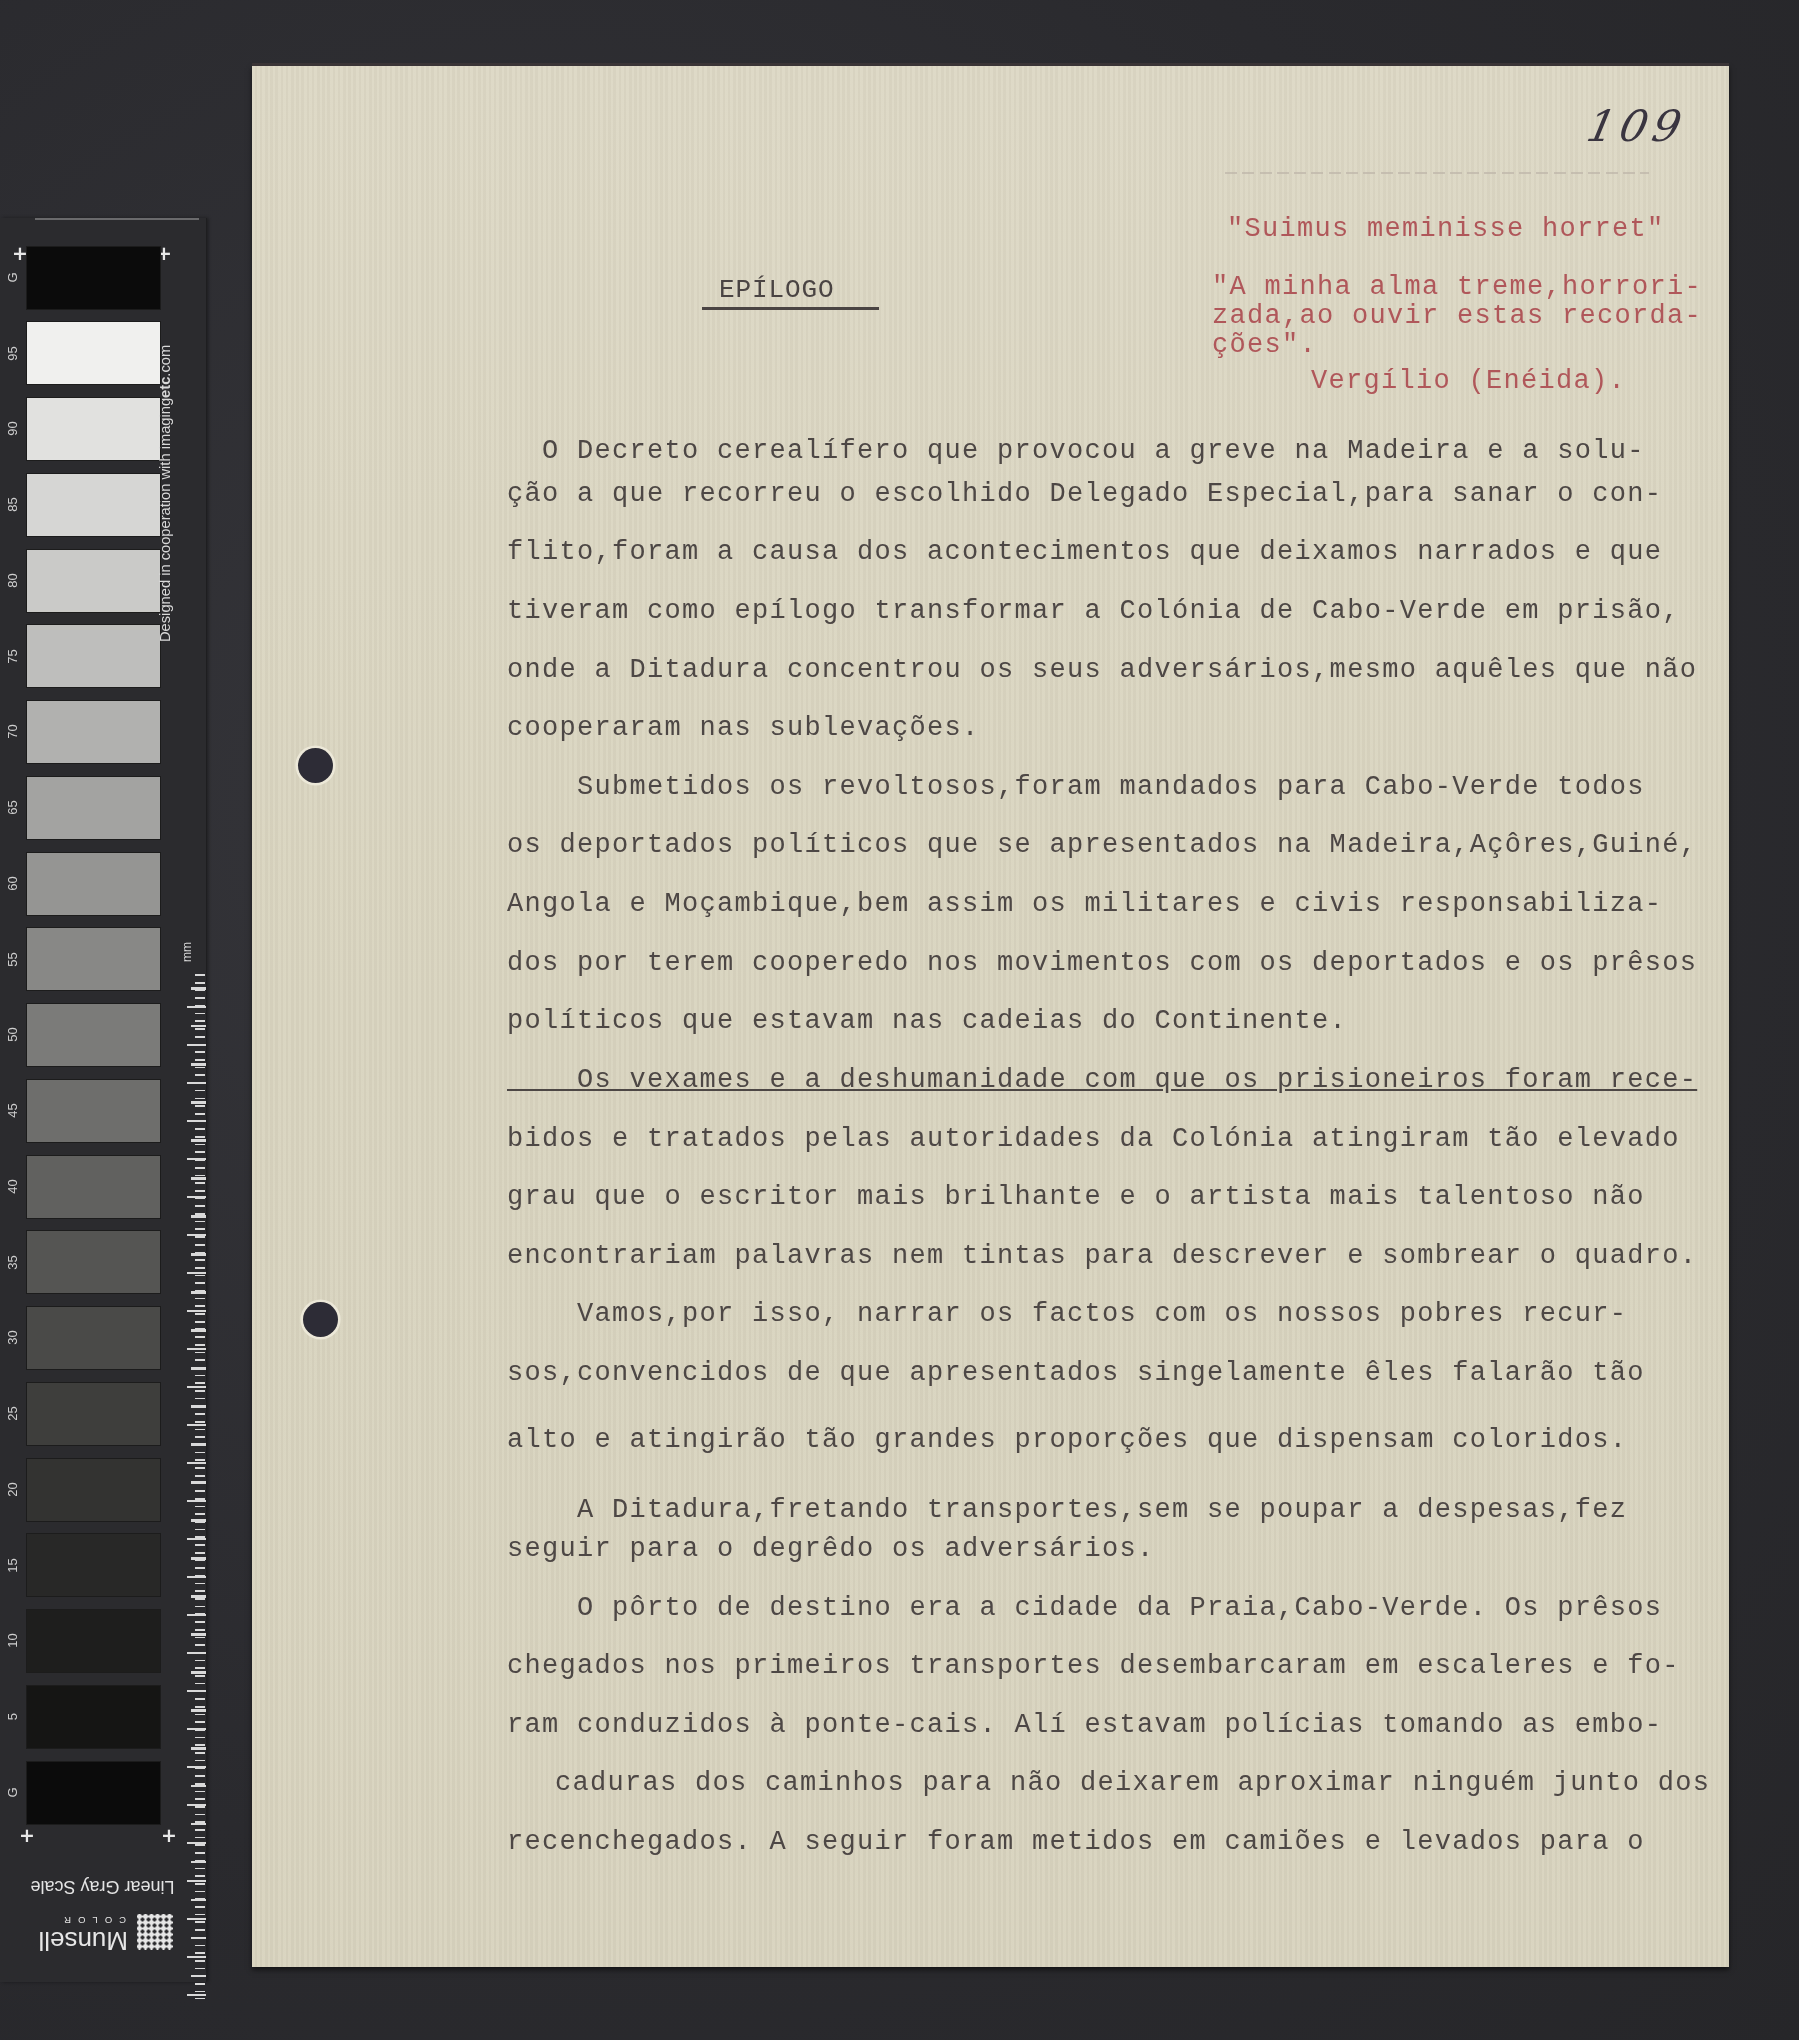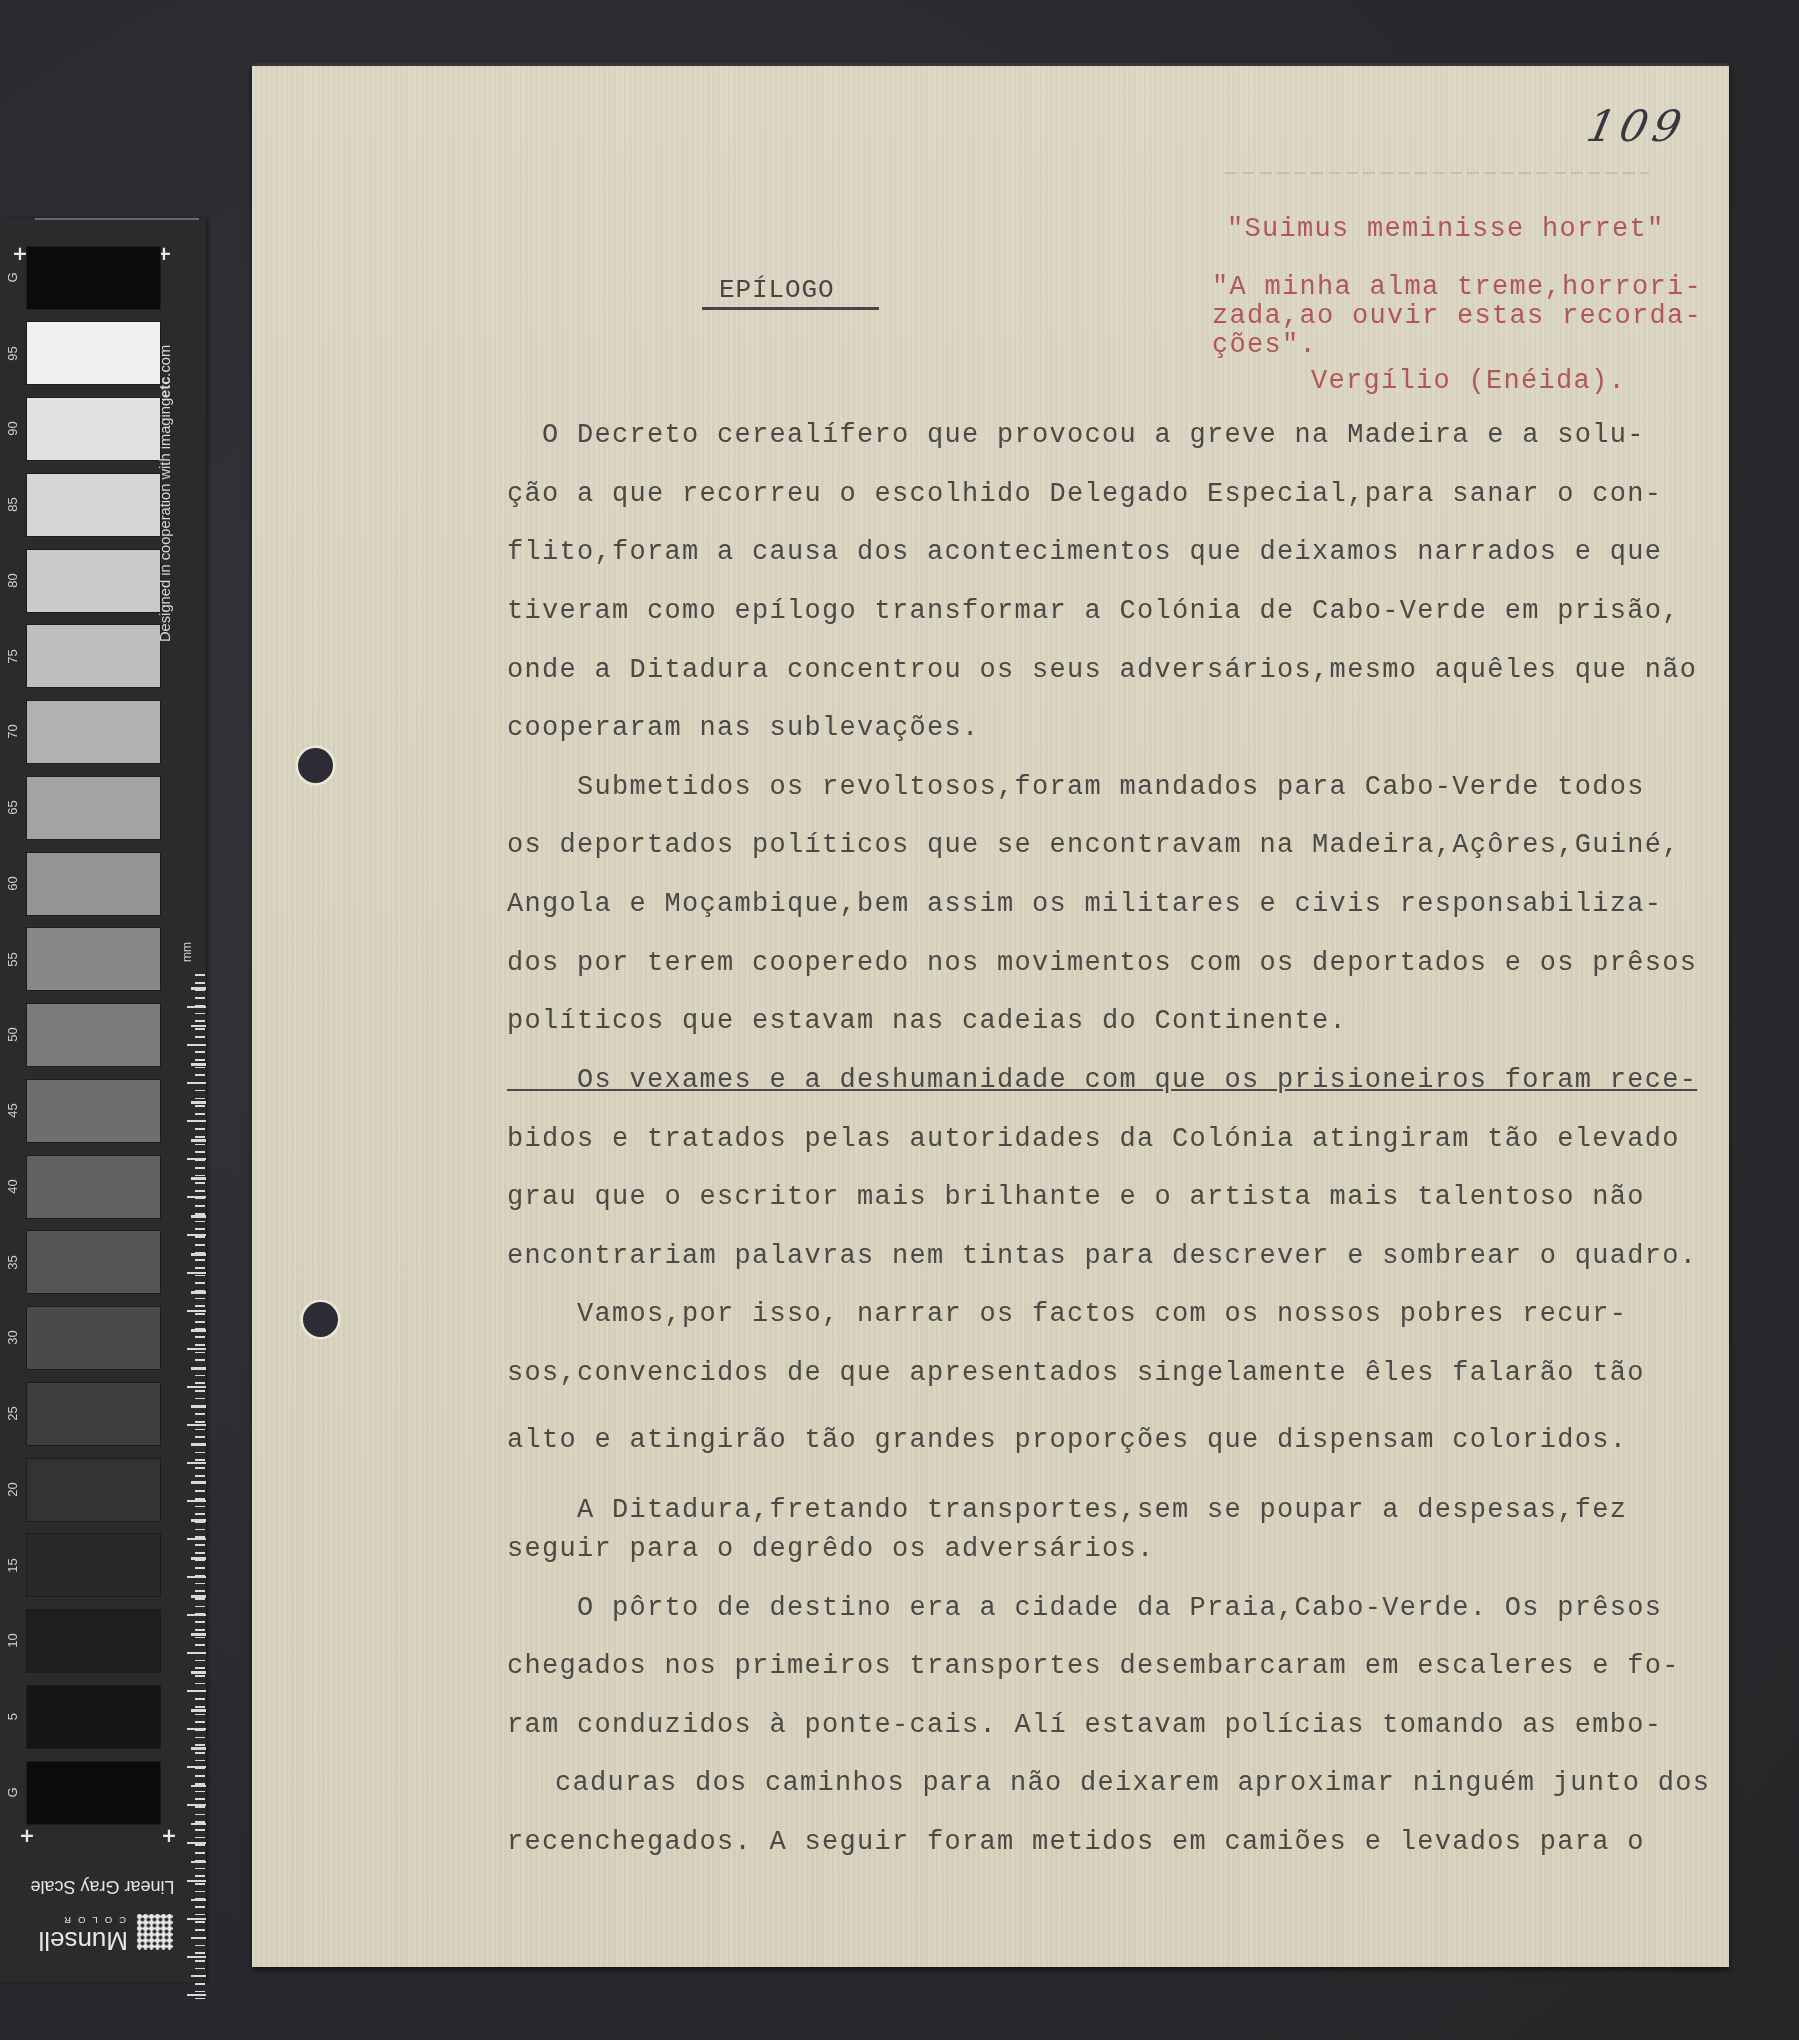--- a/index.html
+++ b/index.html
@@ -200,28 +200,28 @@
   <div class="faded-line"></div>
 
   <div class="typed red epigraph-1">"Suimus meminisse horret"</div>
   <div class="typed red epigraph-2"><div>"A minha alma treme,horrori-</div><div>zada,ao ouvir estas recorda-</div><div>ções".</div></div>
   <div class="typed red attribution">Vergílio (Enéida).</div>
 
   <div class="typed title">EPÍLOGO</div>
   <div class="title-underline"></div>
 
   <div id="body" style="position:absolute;left:255px;top:355px;">
-      <div class="typed body-line" style="top: 0px;">  O Decreto cerealífero que provocou a greve na Madeira e a solu-</div>
+      <div class="typed body-line" style="top: 16px;">  O Decreto cerealífero que provocou a greve na Madeira e a solu-</div>
       <div class="typed body-line" style="top: 59px;">ção a que recorreu o escolhido Delegado Especial,para sanar o con-</div>
       <div class="typed body-line" style="top: 117px;">flito,foram a causa dos acontecimentos que deixamos narrados e que</div>
       <div class="typed body-line" style="top: 176px;">tiveram como epílogo transformar a Colónia de Cabo-Verde em prisão,</div>
       <div class="typed body-line" style="top: 235px;">onde a Ditadura concentrou os seus adversários,mesmo aquêles que não</div>
       <div class="typed body-line" style="top: 293px;">cooperaram nas sublevações.</div>
       <div class="typed body-line" style="top: 352px;">    Submetidos os revoltosos,foram mandados para Cabo-Verde todos</div>
-      <div class="typed body-line" style="top: 410px;">os deportados políticos que se encontravam na Madeira,Açôres,Guiné,</div>
+      <div class="typed body-line" style="top: 410px;">os deportados políticos que se apresentados na Madeira,Açôres,Guiné,</div>
       <div class="typed body-line" style="top: 469px;">Angola e Moçambique,bem assim os militares e civis responsabiliza-</div>
       <div class="typed body-line" style="top: 528px;">dos por terem cooperedo nos movimentos com os deportados e os prêsos</div>
       <div class="typed body-line" style="top: 586px;">políticos que estavam nas cadeias do Continente.</div>
       <div class="typed body-line" style="top: 645px; text-decoration: underline;">    Os vexames e a deshumanidade com que os prisioneiros foram rece-</div>
       <div class="typed body-line" style="top: 704px;">bidos e tratados pelas autoridades da Colónia atingiram tão elevado</div>
       <div class="typed body-line" style="top: 762px;">grau que o escritor mais brilhante e o artista mais talentoso não</div>
       <div class="typed body-line" style="top: 821px;">encontrariam palavras nem tintas para descrever e sombrear o quadro.</div>
       <div class="typed body-line" style="top: 879px;">    Vamos,por isso, narrar os factos com os nossos pobres recur-</div>
       <div class="typed body-line" style="top: 938px;">sos,convencidos de que apresentados singelamente êles falarão tão</div>
       <div class="typed body-line" style="top: 997px; margin-top: 8px;">alto e atingirão tão grandes proporções que dispensam coloridos.</div>

